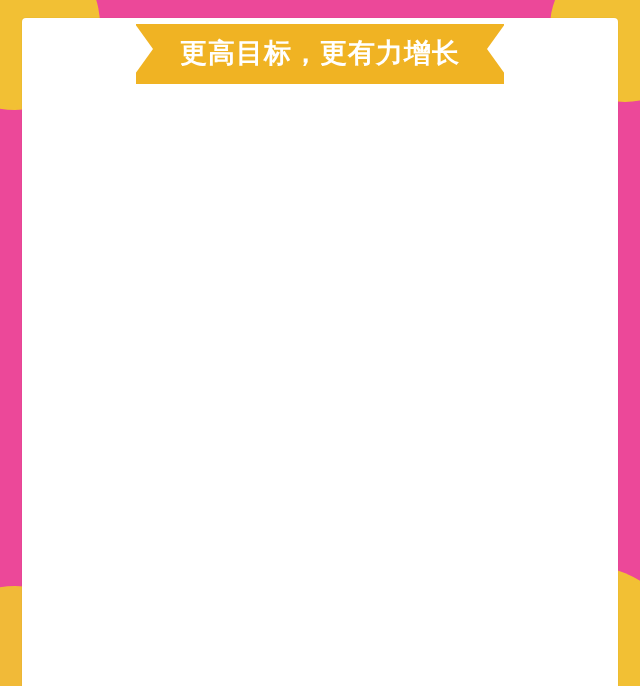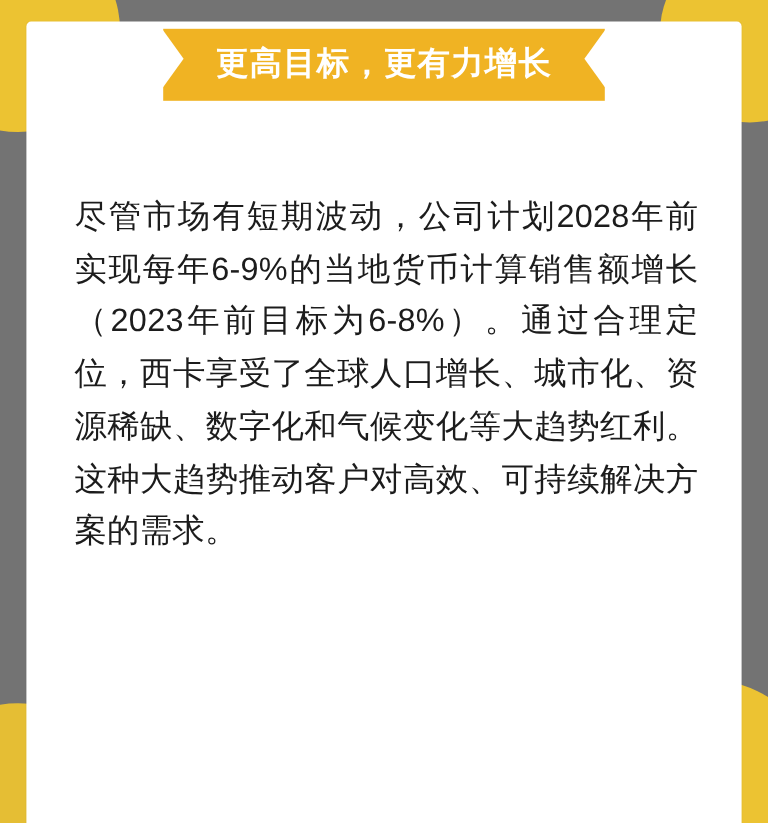--- a/index.html
+++ b/index.html
@@ -11,21 +11,21 @@
     height: 686px;
     overflow: hidden;
     font-family: "Liberation Sans", "DejaVu Sans", sans-serif;
     background: #ffffff;
   }
 
   .page {
     position: relative;
     width: 640px;
     height: 686px;
-    background: #737373;
+    background: #ec4899;
     overflow: hidden;
   }
 
   
   .deco {
     position: absolute;
     background: #f5c518;
     z-index: 0;
   }
   .deco-tl {
@@ -144,15 +144,14 @@
   <div class="deco deco-br"></div>
   <div class="deco deco-bl"></div>
 
   <div class="card"></div>
 
   <div class="banner-wrap">
     <div class="banner">更高目标，更有力增长</div>
   </div>
 
   <div class="body-text">
-    <p class="para">尽管市场有短期波动，公司计划2028年前实现每年6-9%的当地货币计算销售额增长（2023年前目标为6-8%）。通过合理定位，西卡享受了全球人口增长、城市化、资源稀缺、数字化和气候变化等大趋势红利。这种大趋势推动客户对高效、可持续解决方案的需求。</p>
   </div>
 </div>
 
 </body></html>

